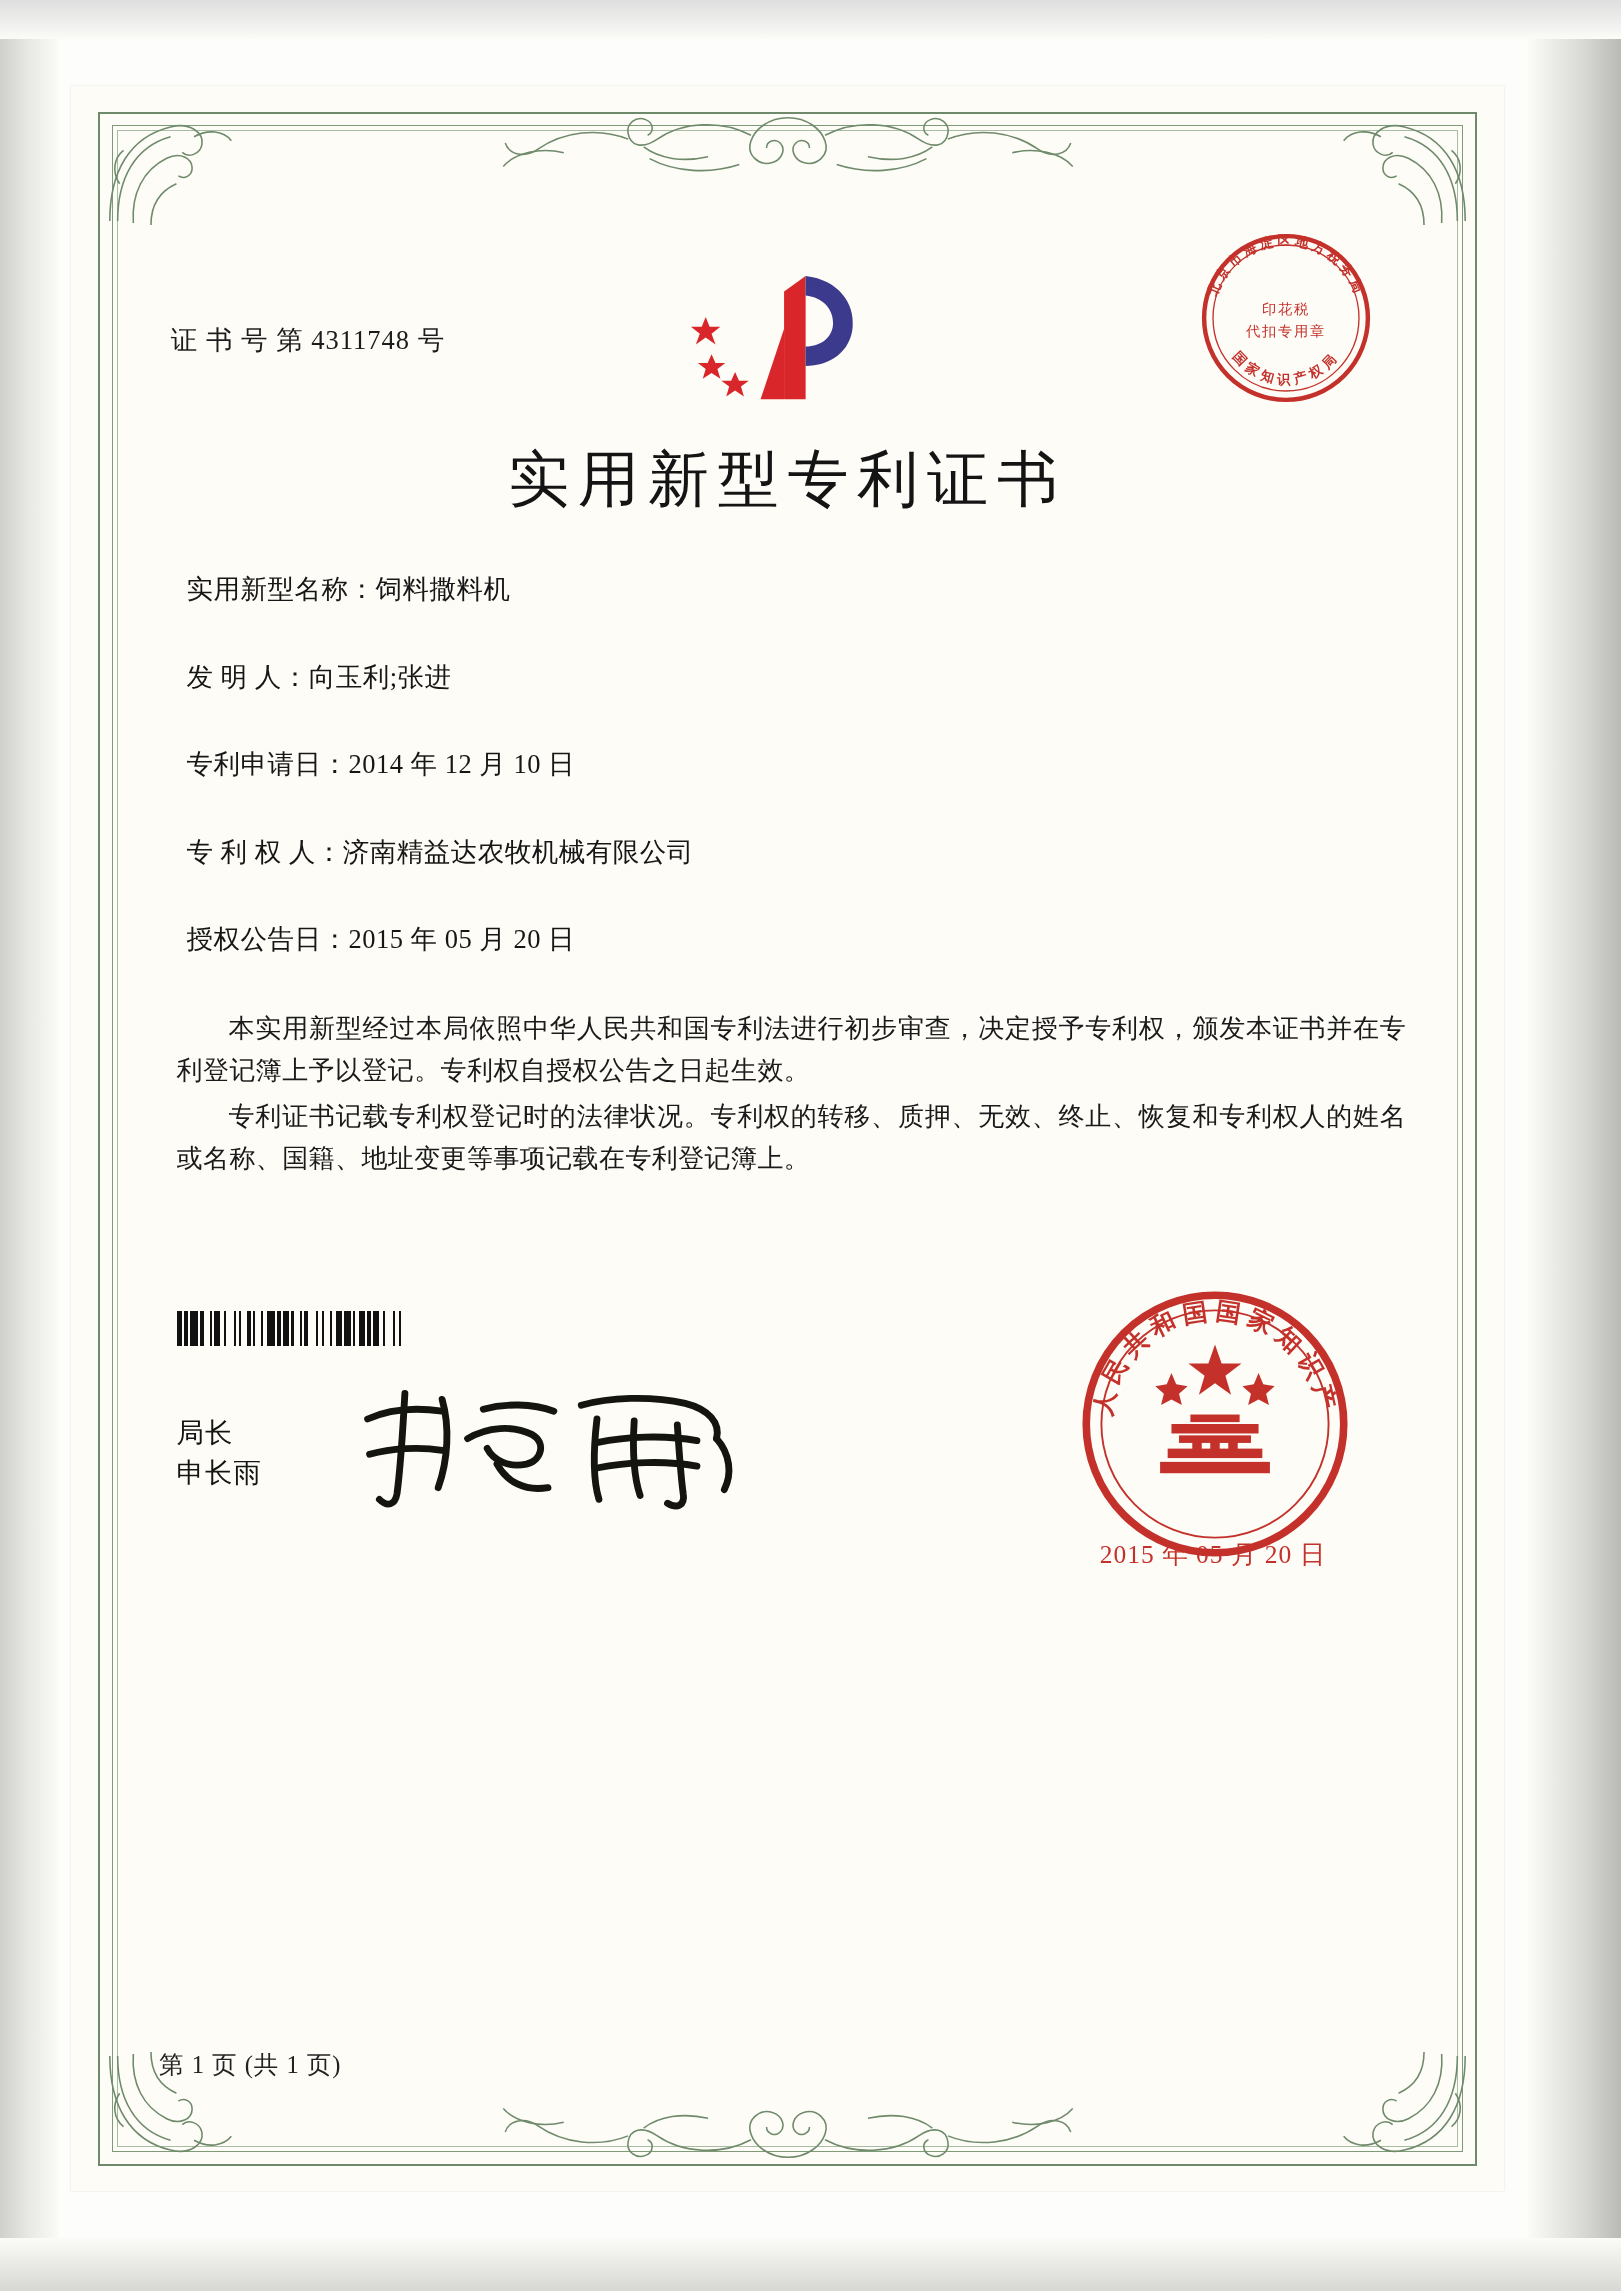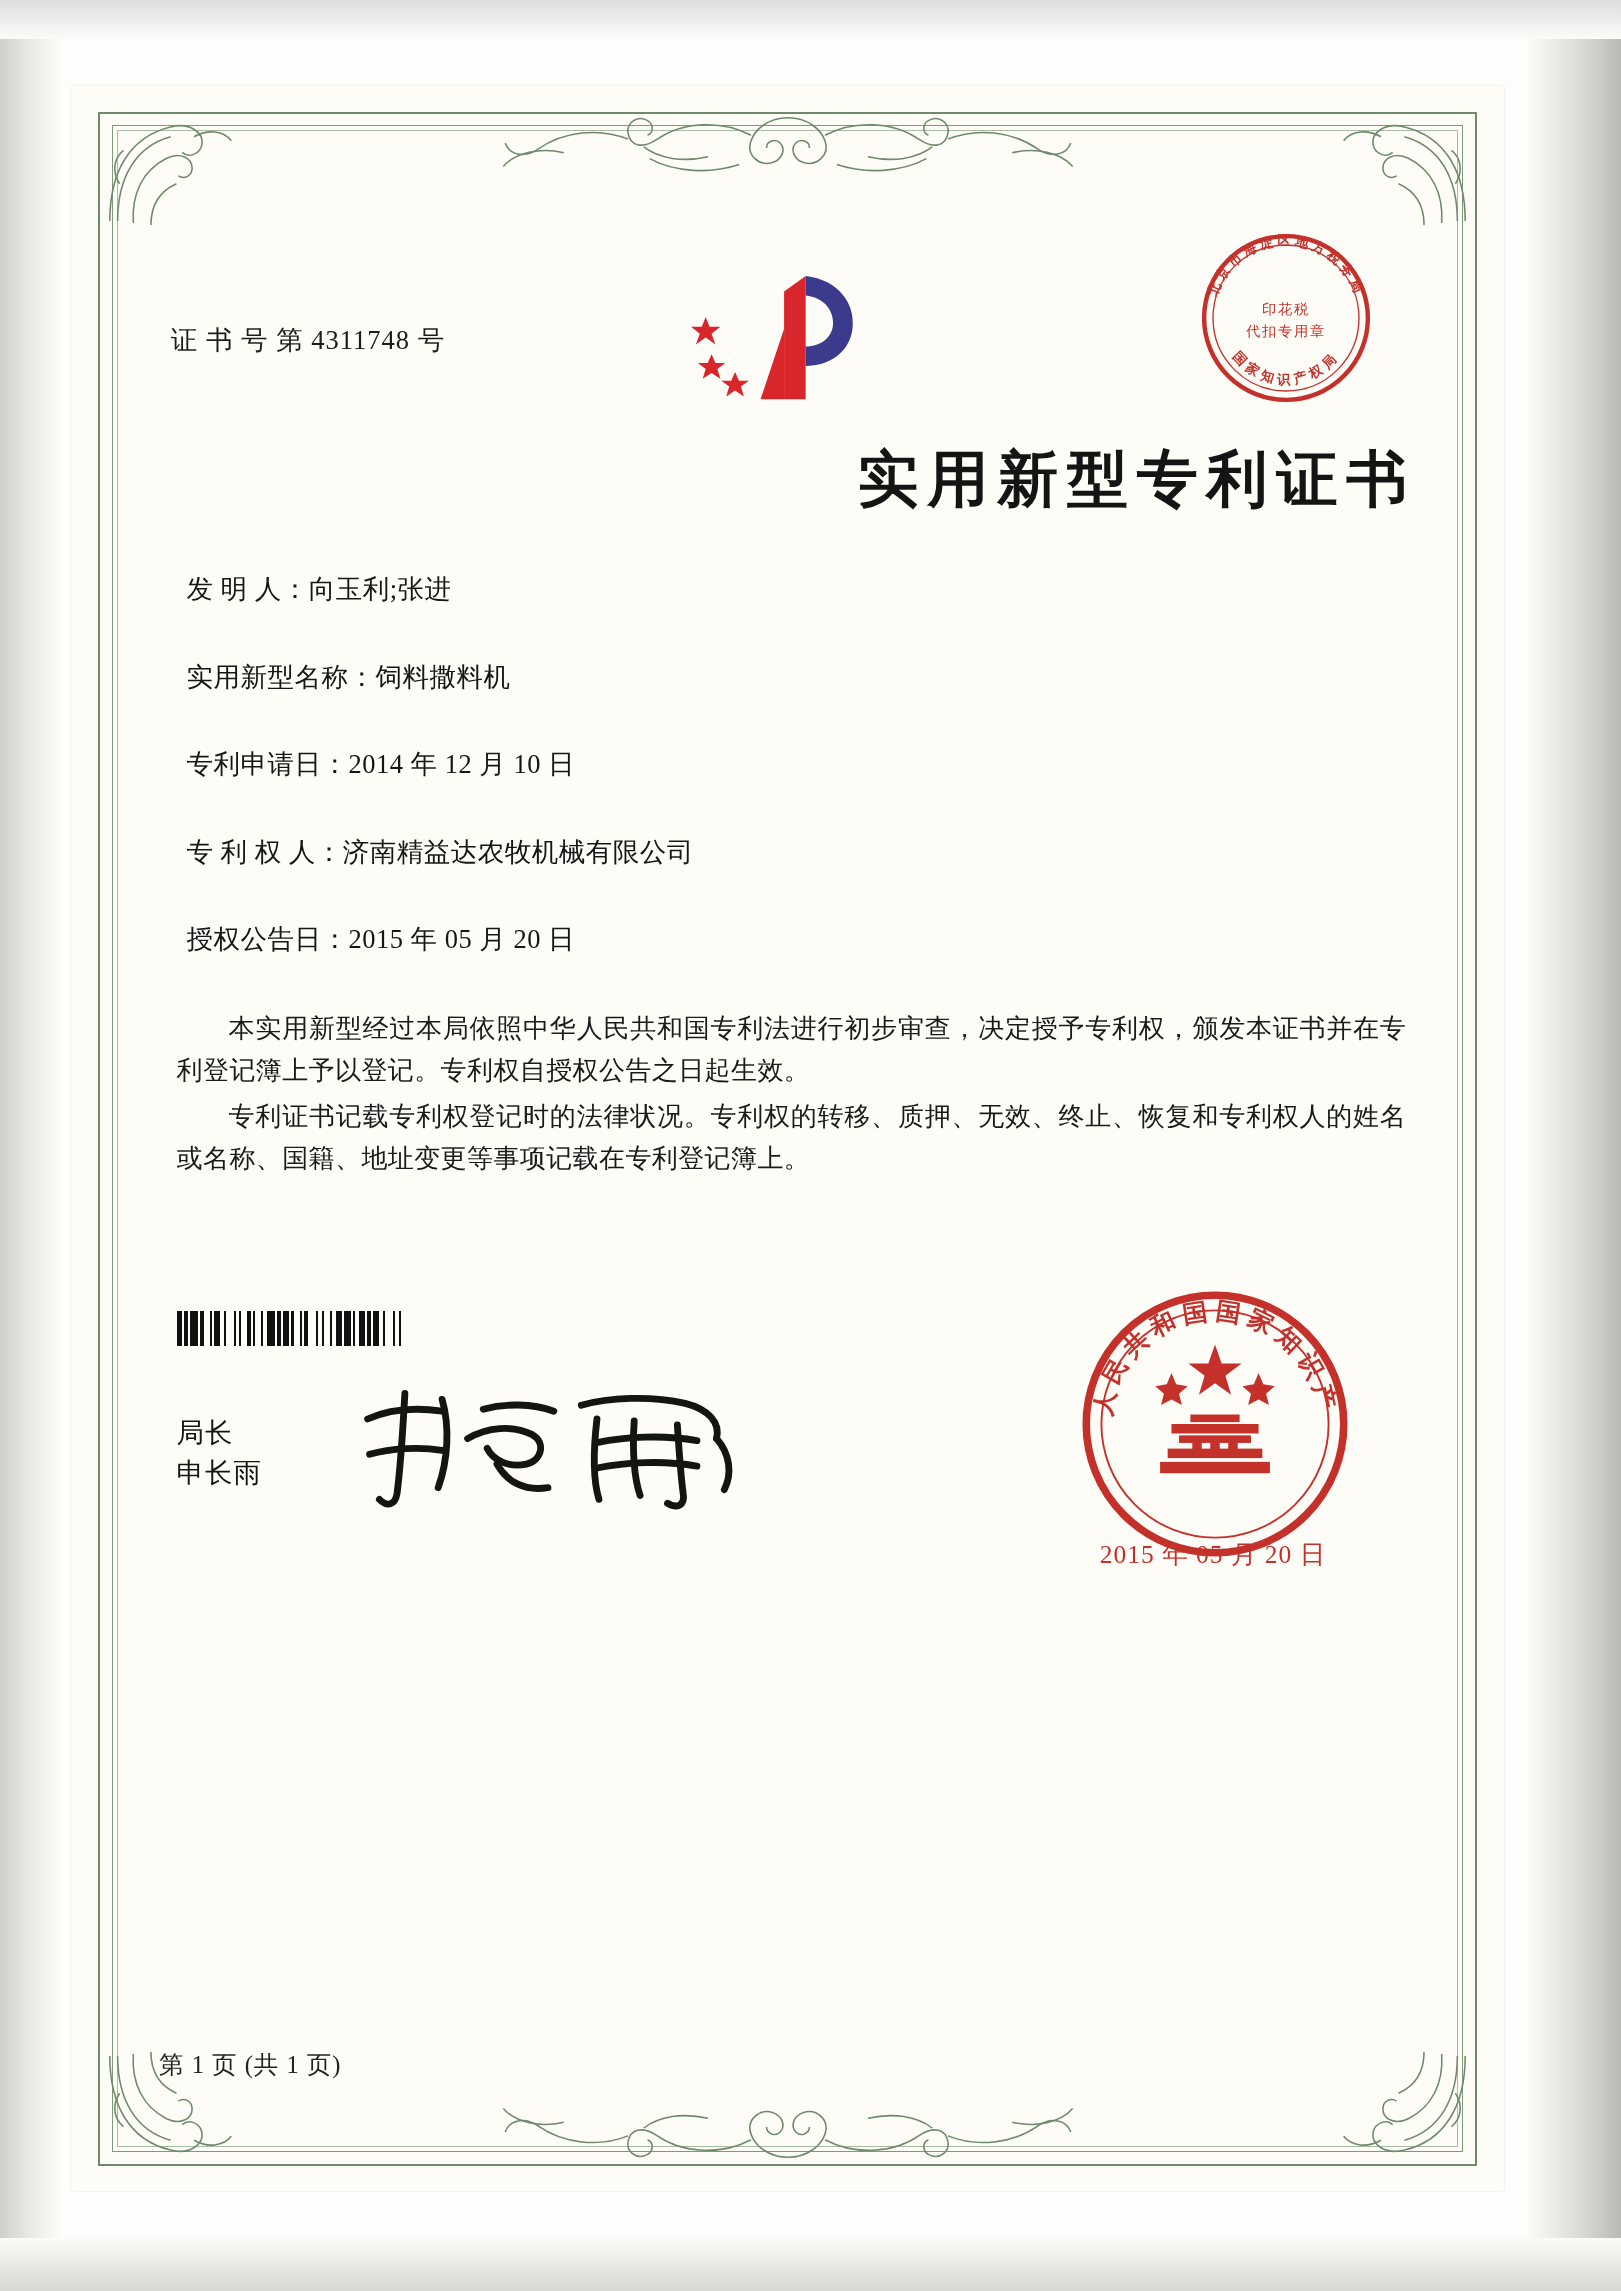--- a/index.html
+++ b/index.html
@@ -143,24 +143,24 @@
     transform: translateX(-50%);
     width: 196px;
     height: 147px;
   }
 
   .doc-title {
     position: absolute;
     left: 0;
     right: 0;
     top: 245px;
-    text-align: right;
+    text-align: center;
     font-size: 61px;
     letter-spacing: 8.8px;
-    font-weight: bold;
+    font-weight: normal;
     color: #141414;
     font-family: "DejaVu Serif", "Liberation Serif", serif;
   }
 
   .fields {
     position: absolute;
     left: 27.4px;
     right: 0;
     top: 382px;
   }
@@ -372,24 +372,24 @@
       </g>
       <path d="M96 132 L96 22 L118 6 L118 132 Z" fill="#d8262a"></path>
       <path d="M96 132 L96 60 L72 132 Z" fill="#d8262a"></path>
       <path d="M118 6 C152 10 168 34 166 58 C164 84 142 98 118 98 L118 78 C134 78 146 68 146 54 C146 40 136 28 118 26 Z" fill="#3c3a8c"></path>
     </svg>
 
     <div class="doc-title">实用新型专利证书</div>
 
     <div class="fields">
       <div class="field-row">
-        <span class="field-label">发  明  人：</span><span class="field-value">向玉利;张进</span>
+        <span class="field-label">实用新型名称：</span><span class="field-value">饲料撒料机</span>
       </div>
       <div class="field-row">
-        <span class="field-label">实用新型名称：</span><span class="field-value">饲料撒料机</span>
+        <span class="field-label">发  明  人：</span><span class="field-value">向玉利;张进</span>
       </div>
       <div class="field-row">
         <span class="field-label">专利申请日：</span><span class="field-value">2014 年 12 月 10 日</span>
       </div>
       <div class="field-row">
         <span class="field-label">专 利 权 人：</span><span class="field-value">济南精益达农牧机械有限公司</span>
       </div>
       <div class="field-row">
         <span class="field-label">授权公告日：</span><span class="field-value">2015 年 05 月 20 日</span>
       </div>

